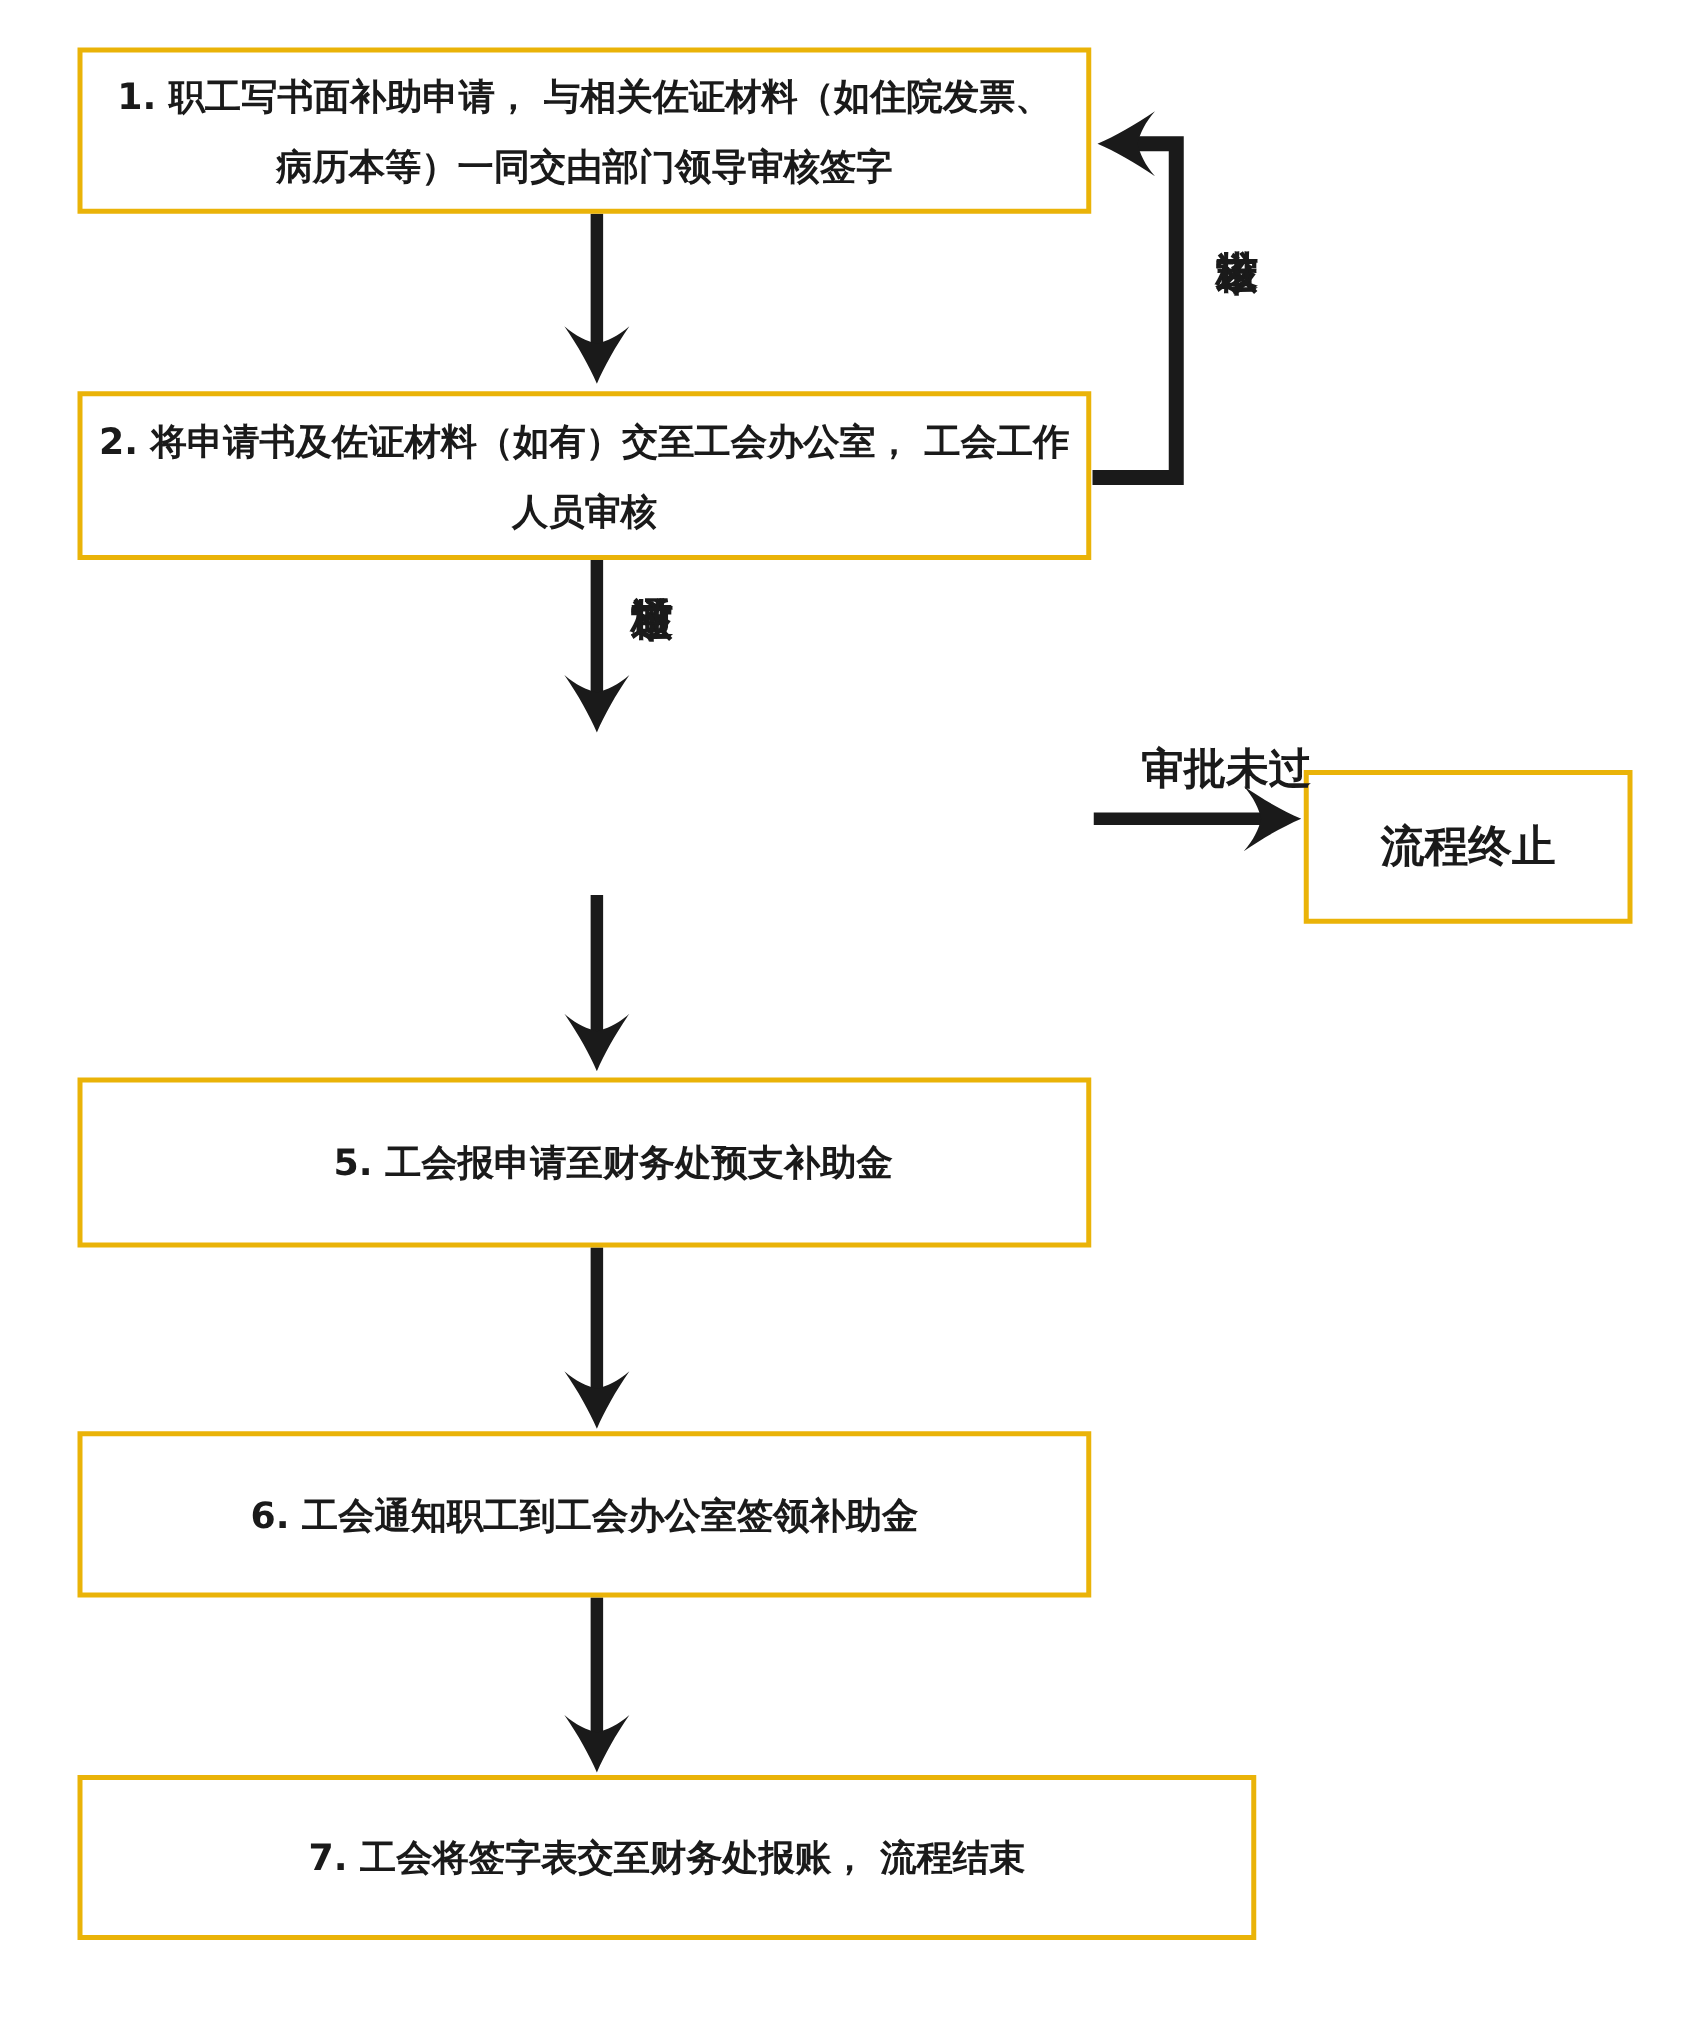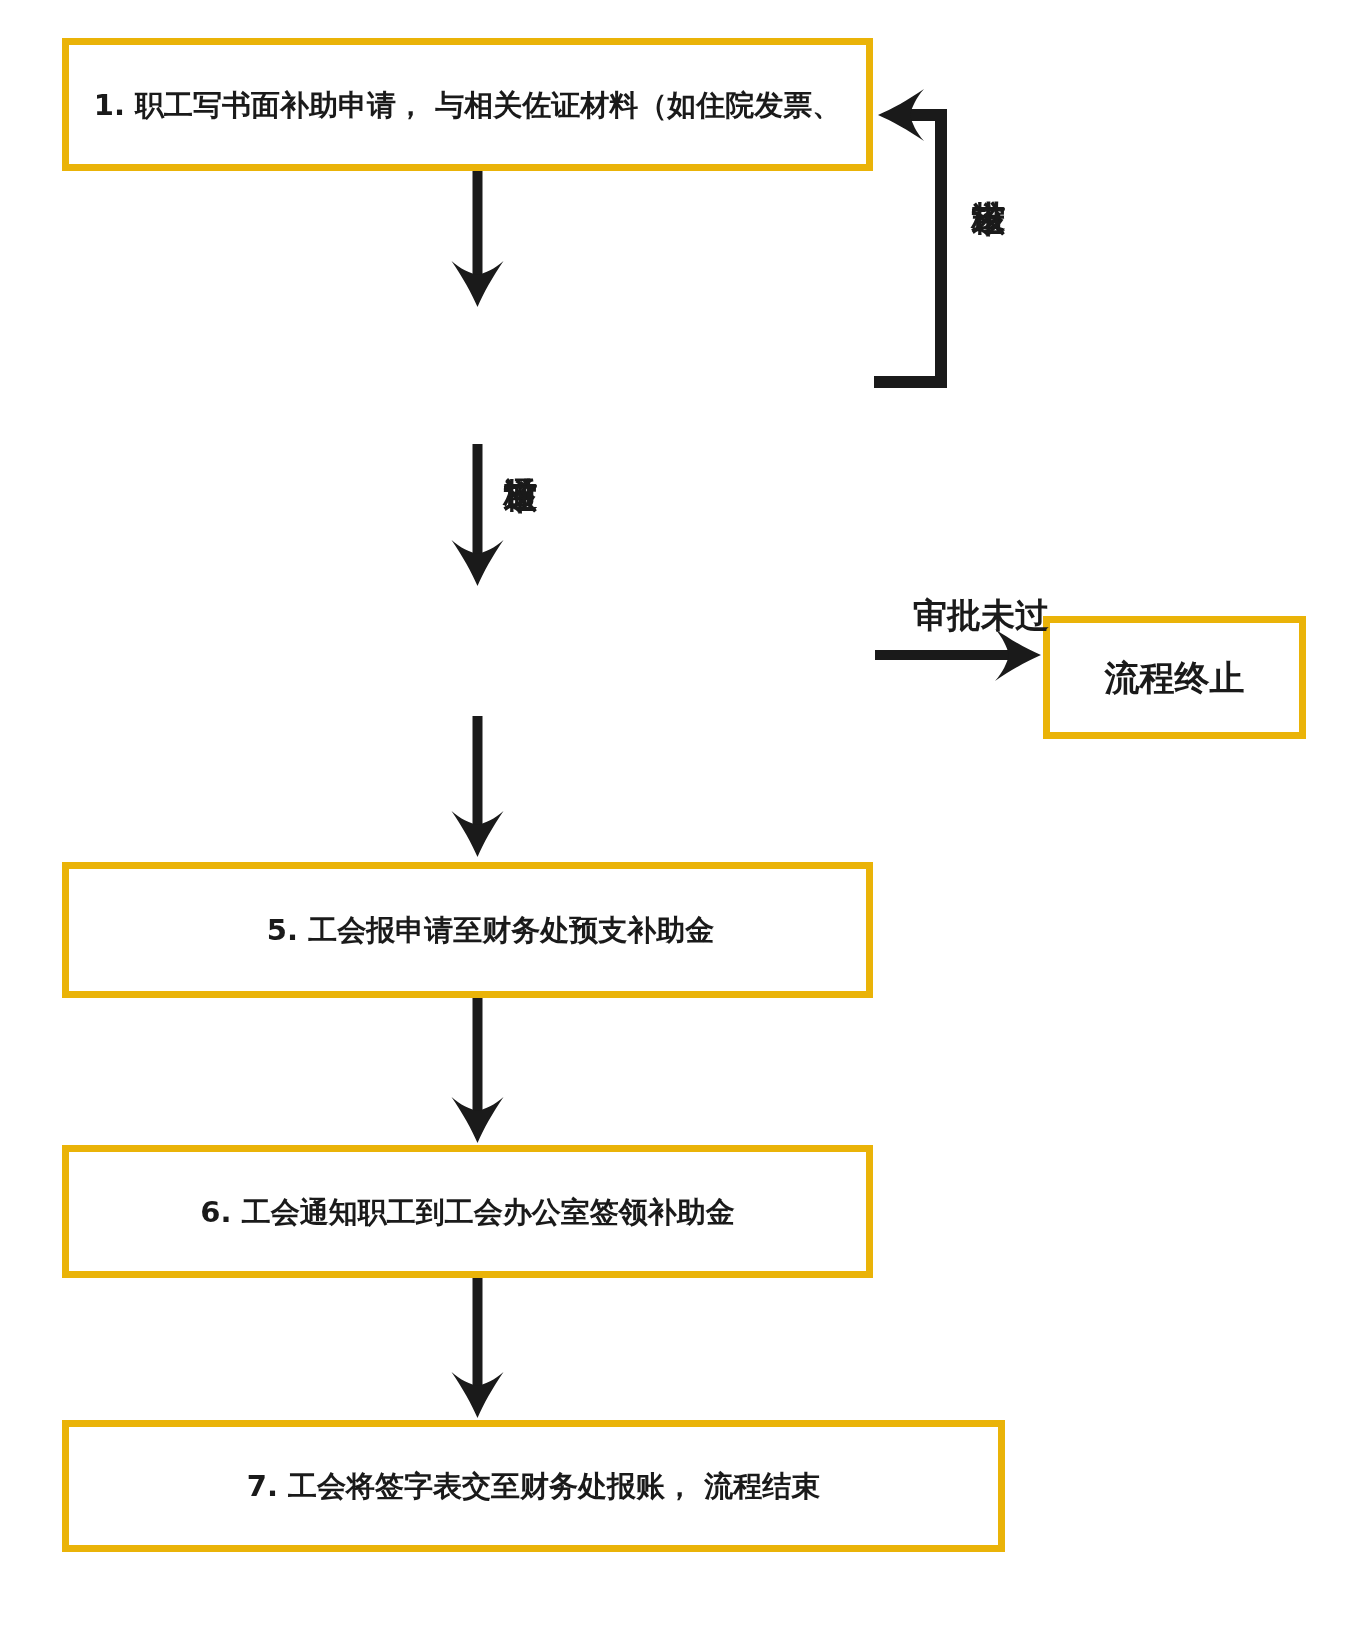--- a/index.html
+++ b/index.html
@@ -12,21 +12,21 @@
     color:#1a1a1a;
     overflow:hidden;
   }
   .arrow-layer{
     position:absolute;
     left:0;top:0;width:1355px;height:1627px;
   }
   .node{
     position:absolute;
     box-sizing:border-box;
-    border:7px solid #eab308;
+    border:4px solid #eab308;
     background:#ffffff;
     display:flex;
     flex-direction:column;
     justify-content:center;
     align-items:center;
     text-align:center;
     font-weight:bold;
     font-size:29px;
     line-height:56px;
   }
@@ -102,22 +102,27 @@
     </g>
 
     <g fill="#1a1a1a" stroke="#1a1a1a">
       <path d="M874,382 H941 V115 H897" fill="none" stroke-width="12"></path>
       <use href="#ahead" transform="translate(878,115) rotate(90)" stroke="none"></use>
     </g>
   </svg>
 
   <div class="node node-step-1">
     <div class="nline">1. 职工写书面补助申请， 与相关佐证材料（如住院发票、</div>
+    <div class="nline">病历本等）一同交由部门领导审核签字</div>
   </div>
 
+  <div class="node node-step-2">
+    <div class="nline">2. 将申请书及佐证材料（如有）交至工会办公室， 工会工作</div>
+    <div class="nline">人员审核</div>
+  </div>
 
 
   <div class="node node-end">
     <div class="nline">流程终止</div>
   </div>
 
   <div class="node node-step-5">
     <div class="nline">5. 工会报申请至财务处预支补助金</div>
   </div>
 

